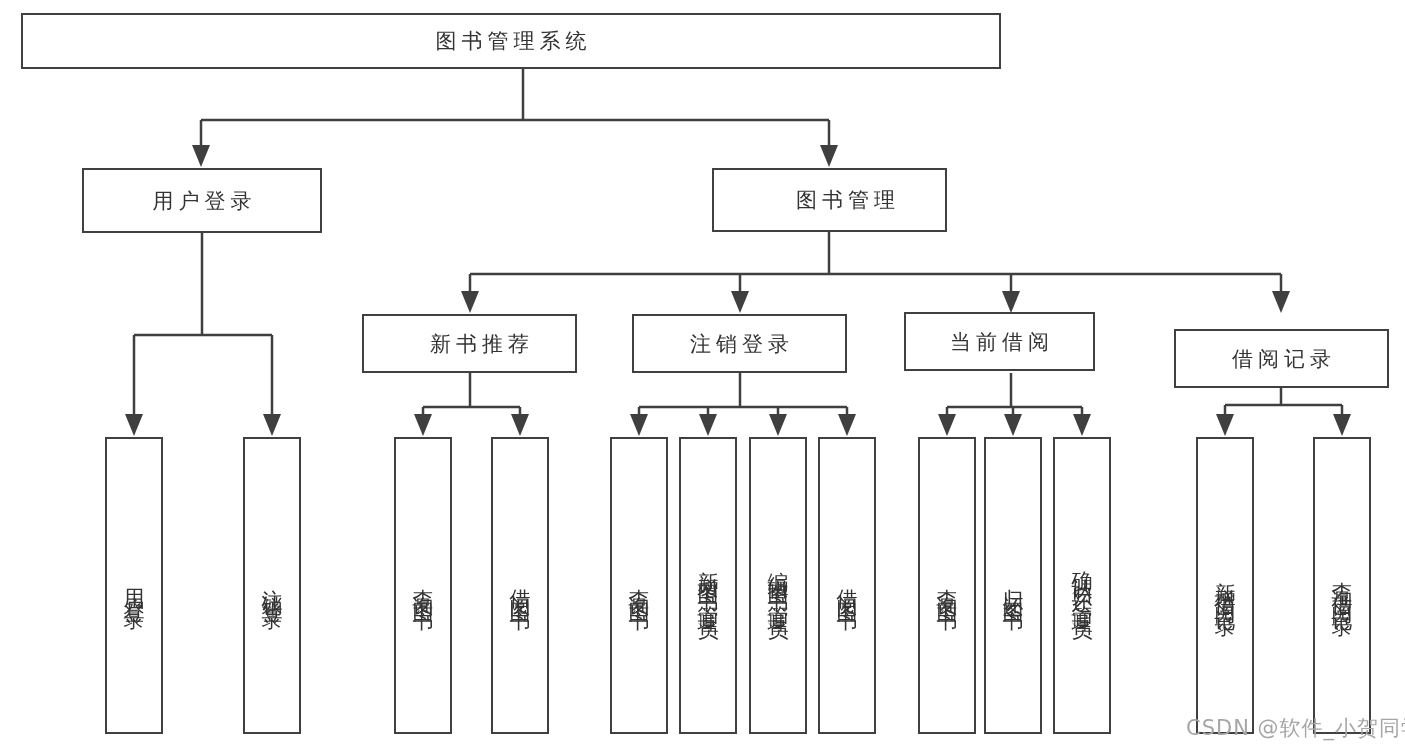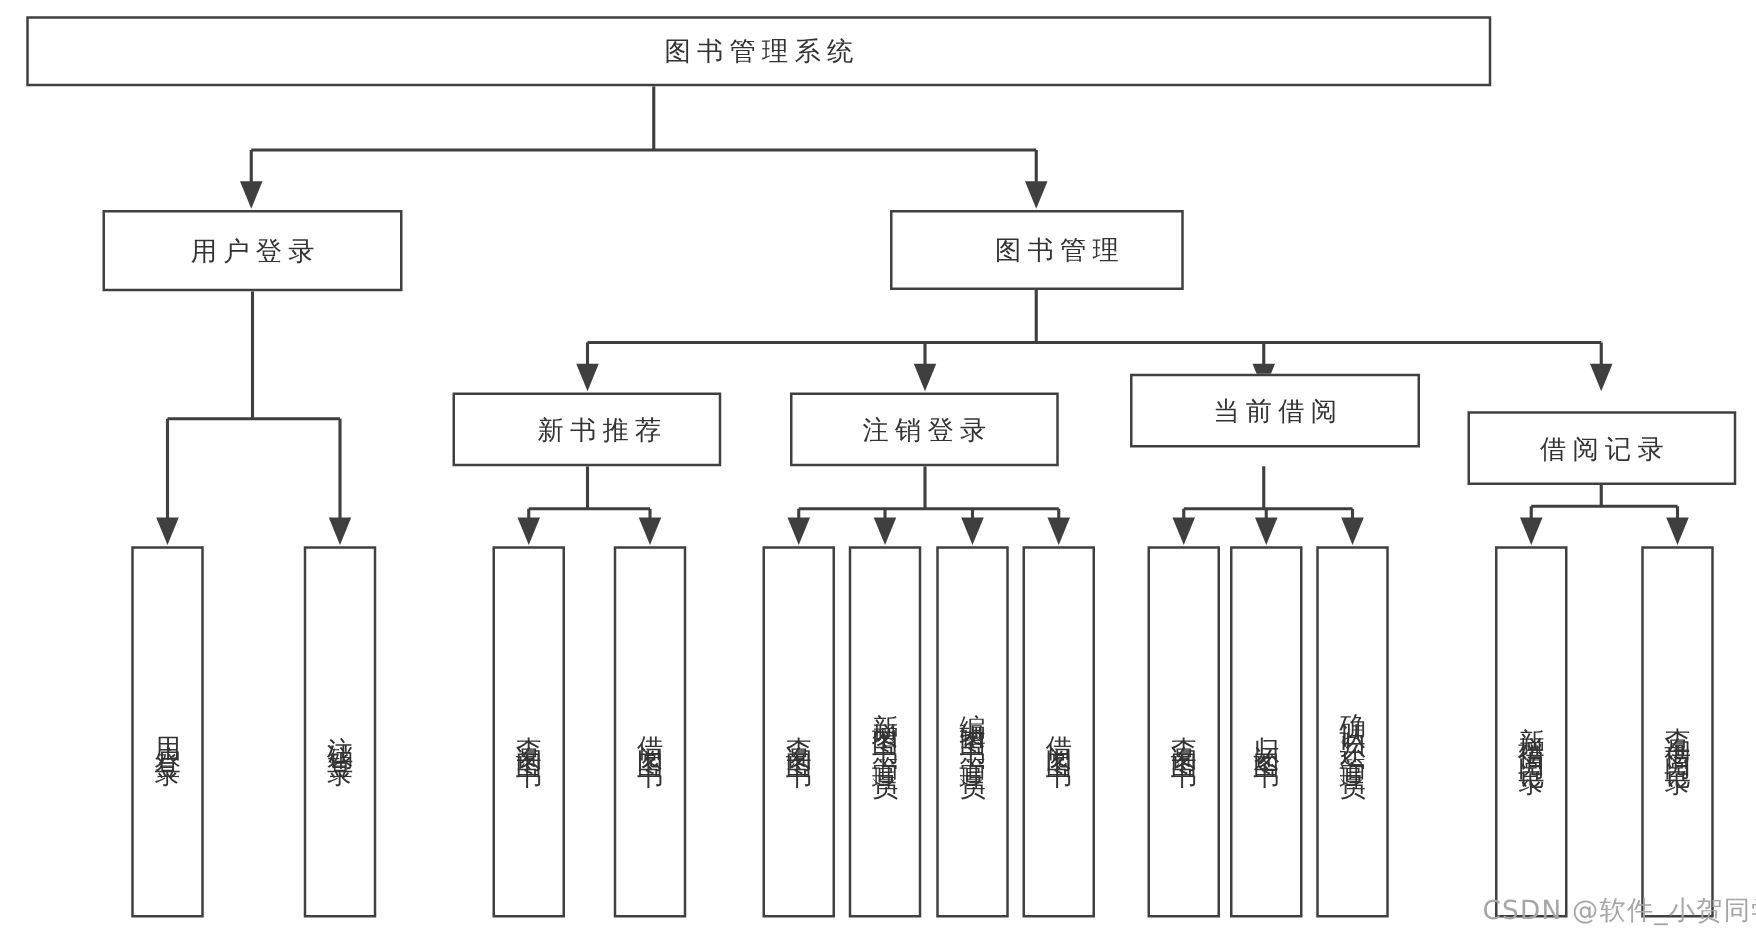--- a/index.html
+++ b/index.html
@@ -33,26 +33,26 @@
     text-indent: 5px; 
   }
   .node.v {
     writing-mode: vertical-rl;
     text-orientation: mixed;
     letter-spacing: 7px;
     text-indent: 0;
     white-space: normal;
   }
   
-  .p-root      { left: 21px;   top: 13px;  width: 1172px; height: 56px; font-family: Liberation Serif, serif; }
+  .p-root      { left: 21px;   top: 13px;  width: 980px; height: 56px; font-family: Liberation Serif, serif; }
   .p-userlogin { left: 82px;   top: 168px; width: 240px;  height: 65px; }
   .p-bookmgmt  { left: 712px;  top: 168px; width: 235px;  height: 64px; padding-left: 32px; }
   .p-newrec    { left: 362px;  top: 314px; width: 215px;  height: 59px; padding-left: 20px; }
   .p-borrow    { left: 632px;  top: 314px; width: 215px;  height: 59px; }
-  .p-current   { left: 904px;  top: 299px; width: 232px;  height: 59px; }
+  .p-current   { left: 904px;  top: 312px; width: 191px;  height: 59px; }
   .p-records   { left: 1174px; top: 314px; width: 215px;  height: 59px; margin-top: 15px; }
   .leaf        { top: 437px;   width: 58px; height: 297px; }
   .p-l1  { left: 105px; }
   .p-l2  { left: 243px; }
   .p-l3  { left: 394px; }
   .p-l4  { left: 491px; }
   .p-l5  { left: 610px; }
   .p-l6  { left: 679px; }
   .p-l7  { left: 749px; }
   .p-l8  { left: 818px; }

